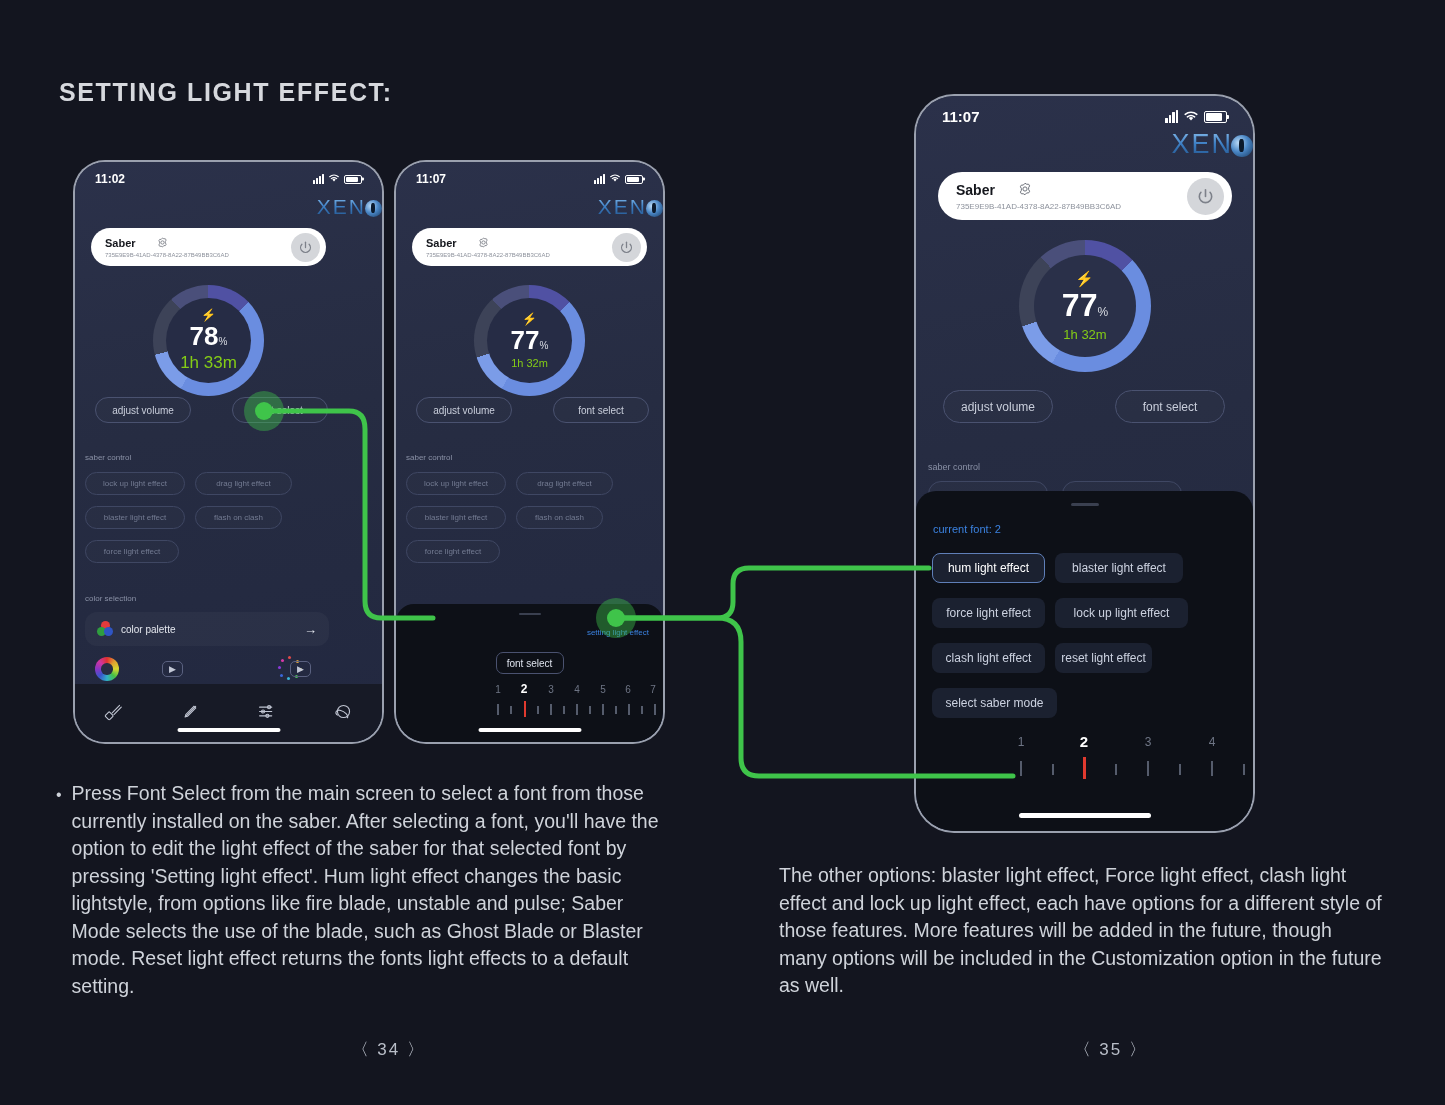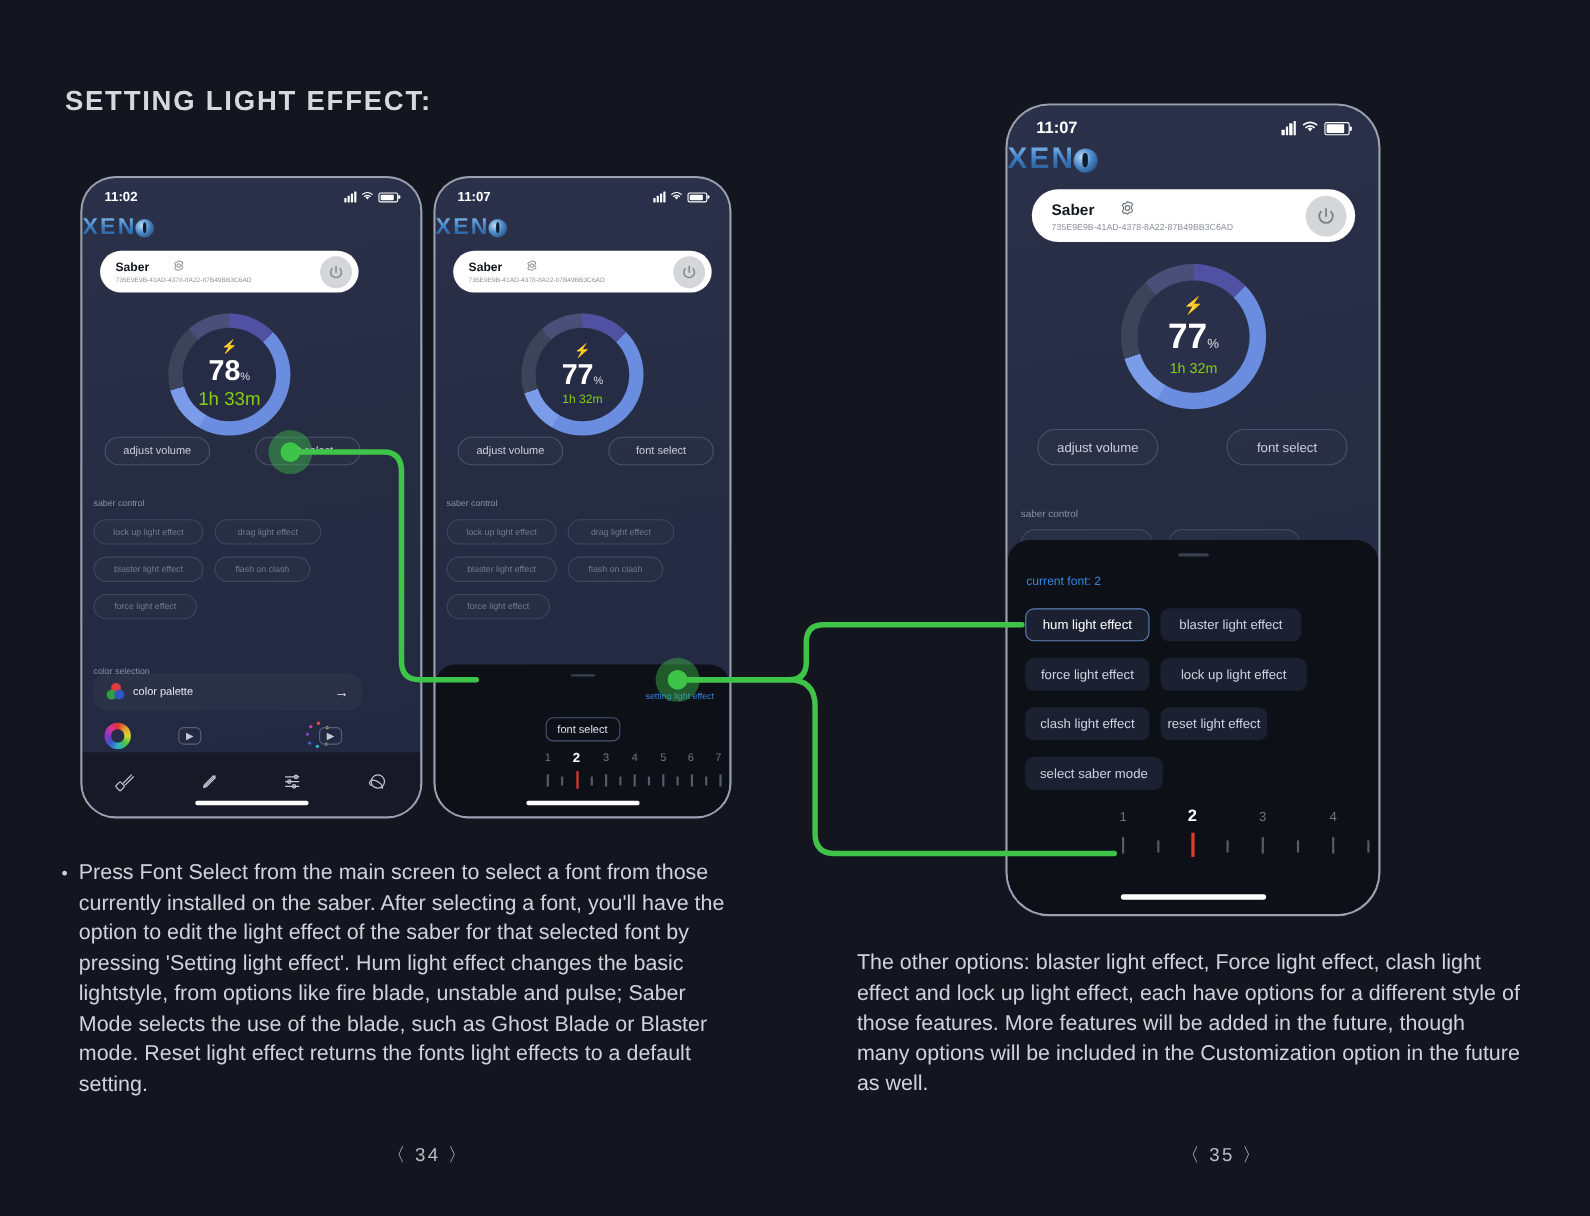--- a/index.html
+++ b/index.html
@@ -48,21 +48,21 @@
   .batt::after {
     content: ""; position: absolute; top: 50%; right: -2.5px;
     transform: translateY(-50%);
     width: 1.5px; height: 40%; background: #fff; border-radius: 0 1px 1px 0;
   }
   .batt i { position: absolute; left: 1px; top: 1px; bottom: 1px; background: #fff; border-radius: 1px; }
 
   
   .logo {
     position: absolute; left: 0; right: 0;
-    text-align: left; font-weight: 700; letter-spacing: 2px;
+    text-align: right; font-weight: 400; letter-spacing: 2px;
     background: linear-gradient(180deg, #8fc4f2 0%, #3d7fc4 48%, #1f4f86 100%);
     -webkit-background-clip: text; background-clip: text;
     color: transparent;
     white-space: nowrap;
   }
   .logo .orb {
     display: inline-block; border-radius: 50%;
     background: radial-gradient(circle at 35% 35%, #bcdcf8 0%, #4a87c6 45%, #16375e 100%);
     vertical-align: middle; position: relative;
   }
@@ -252,21 +252,21 @@
       <div class="pill" style="left:157px; top:235px; width:96px; height:26px; font-size:10px;">font select</div>
 
       <div class="sectlabel" style="left:10px; top:291px; font-size:8px;">saber control</div>
 
       <div class="pill dim" style="left:10px; top:310px; width:100px; height:23px; font-size:8px;">lock up light effect</div>
       <div class="pill dim" style="left:120px; top:310px; width:97px; height:23px; font-size:8px;">drag light effect</div>
       <div class="pill dim" style="left:10px; top:344px; width:100px; height:23px; font-size:8px;">blaster light effect</div>
       <div class="pill dim" style="left:120px; top:344px; width:87px; height:23px; font-size:8px;">flash on clash</div>
       <div class="pill dim" style="left:10px; top:378px; width:94px; height:23px; font-size:8px;">force light effect</div>
 
-      <div class="sectlabel" style="left:10px; top:432px; font-size:8px;margin-top:12px;">color selection</div>
+      <div class="sectlabel" style="left:10px; top:432px; font-size:8px;">color selection</div>
 
       <div class="palrow" style="left:10px; top:450px; width:244px; height:34px; padding:0 12px;">
         <div class="pal-dots" style="width:16px;height:16px;">
           <span style="width:9px;height:9px;background:#e33b3b;left:4px;top:0;"></span>
           <span style="width:9px;height:9px;background:#2f9e3f;left:0;top:6px;"></span>
           <span style="width:9px;height:9px;background:#2f55c4;left:7px;top:6px;"></span>
         </div>
         <span class="pal-txt" style="font-size:10px; margin-left:8px;">color palette</span>
         <span class="arrow" style="font-size:13px;">→</span>
       </div>

